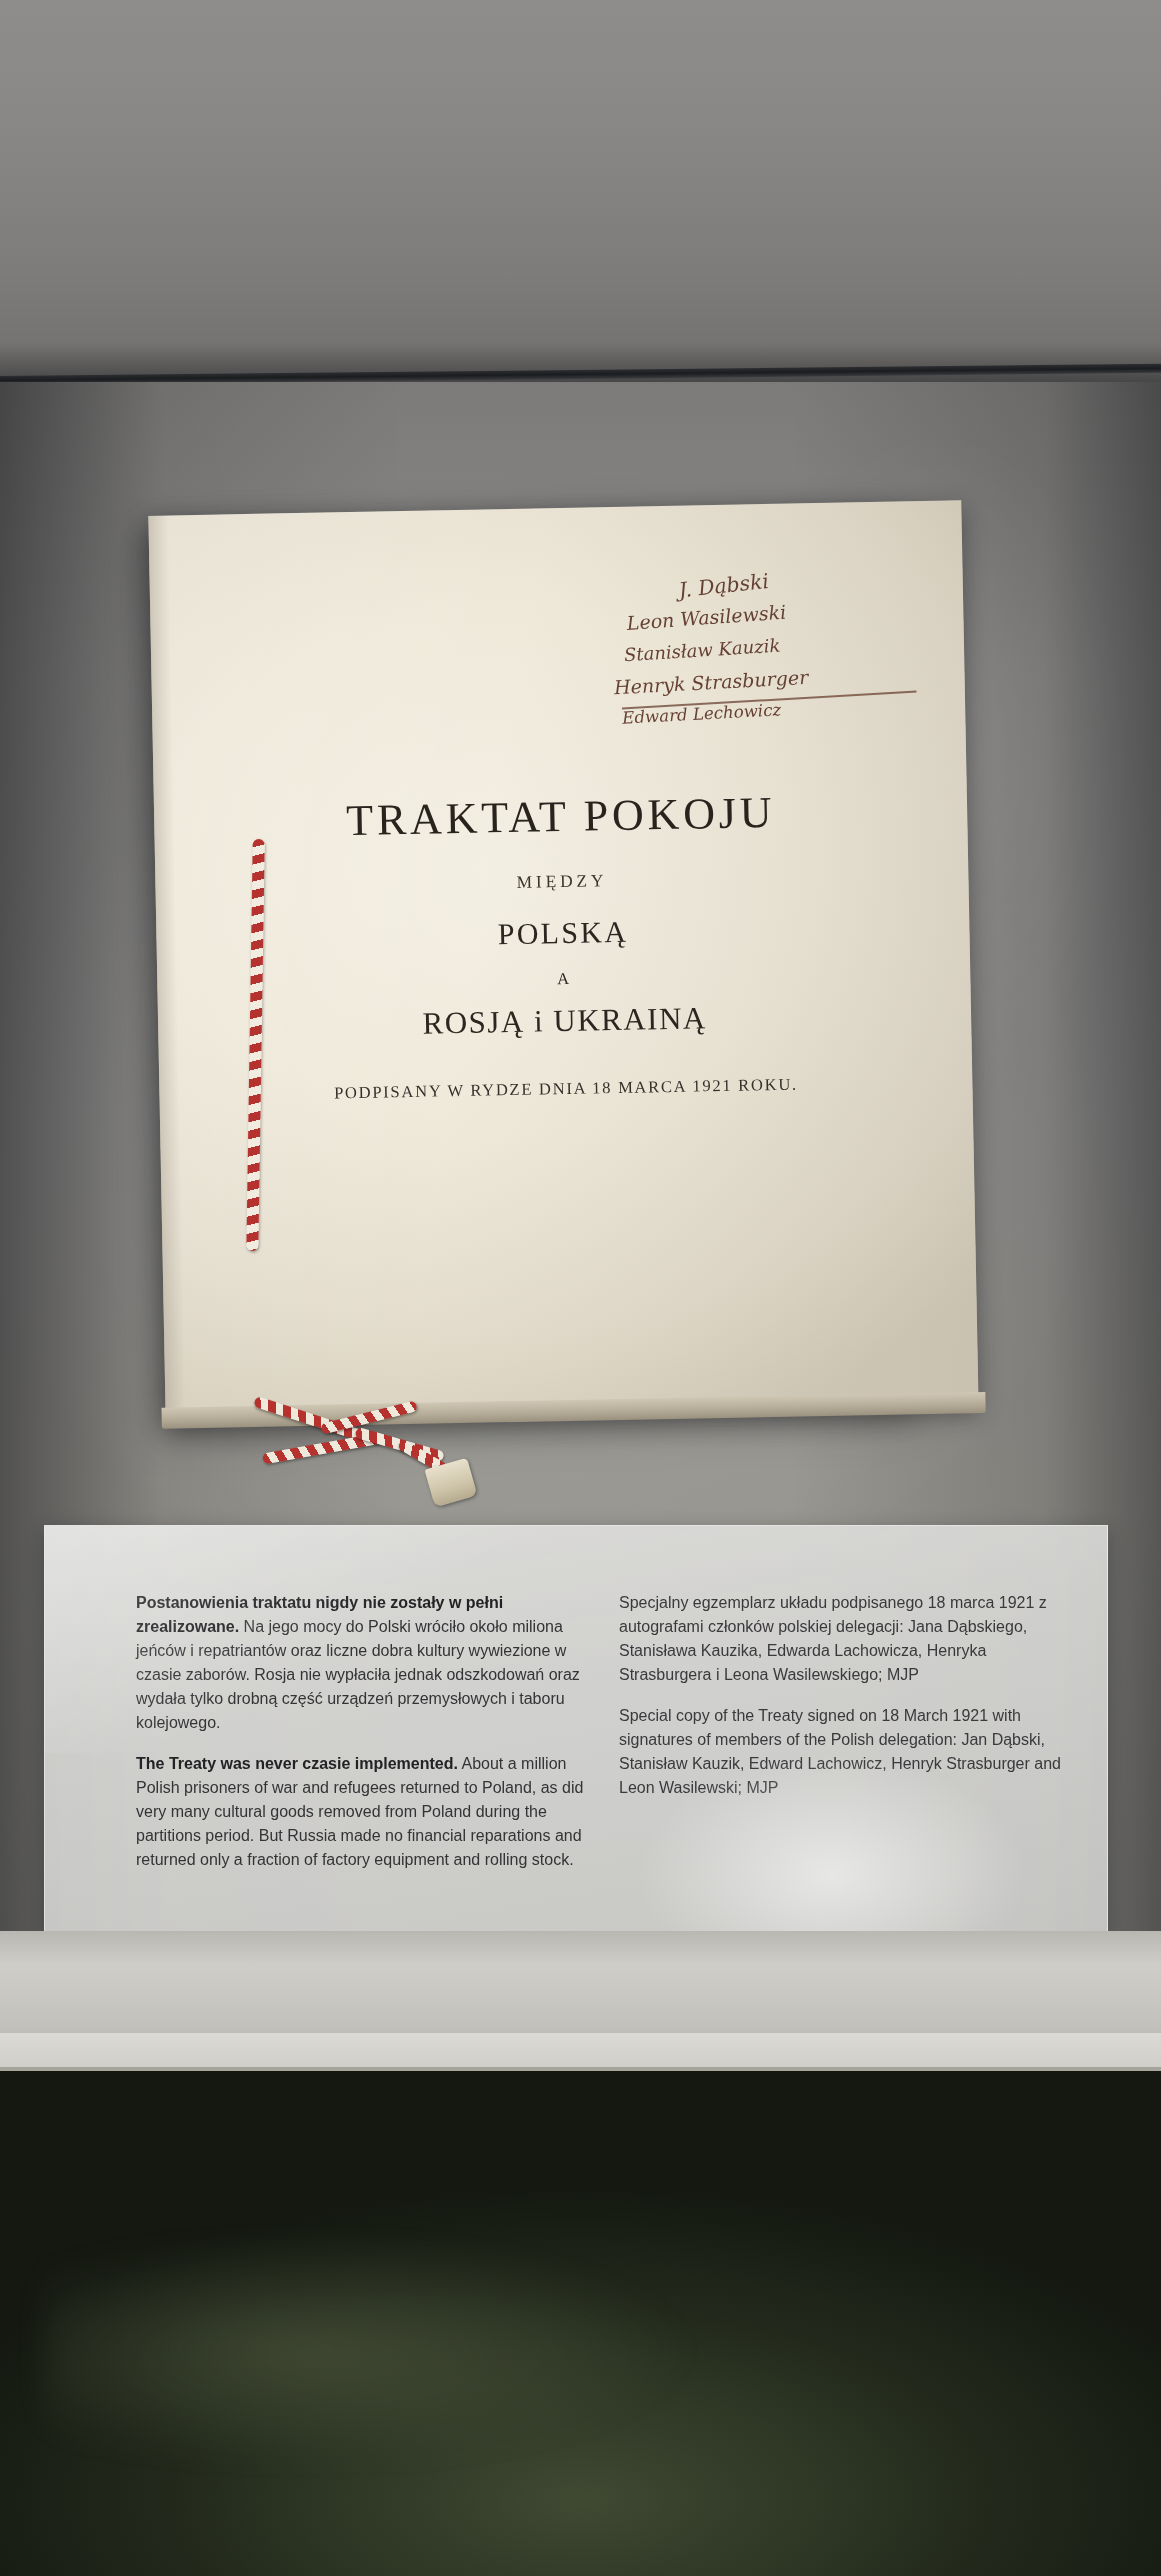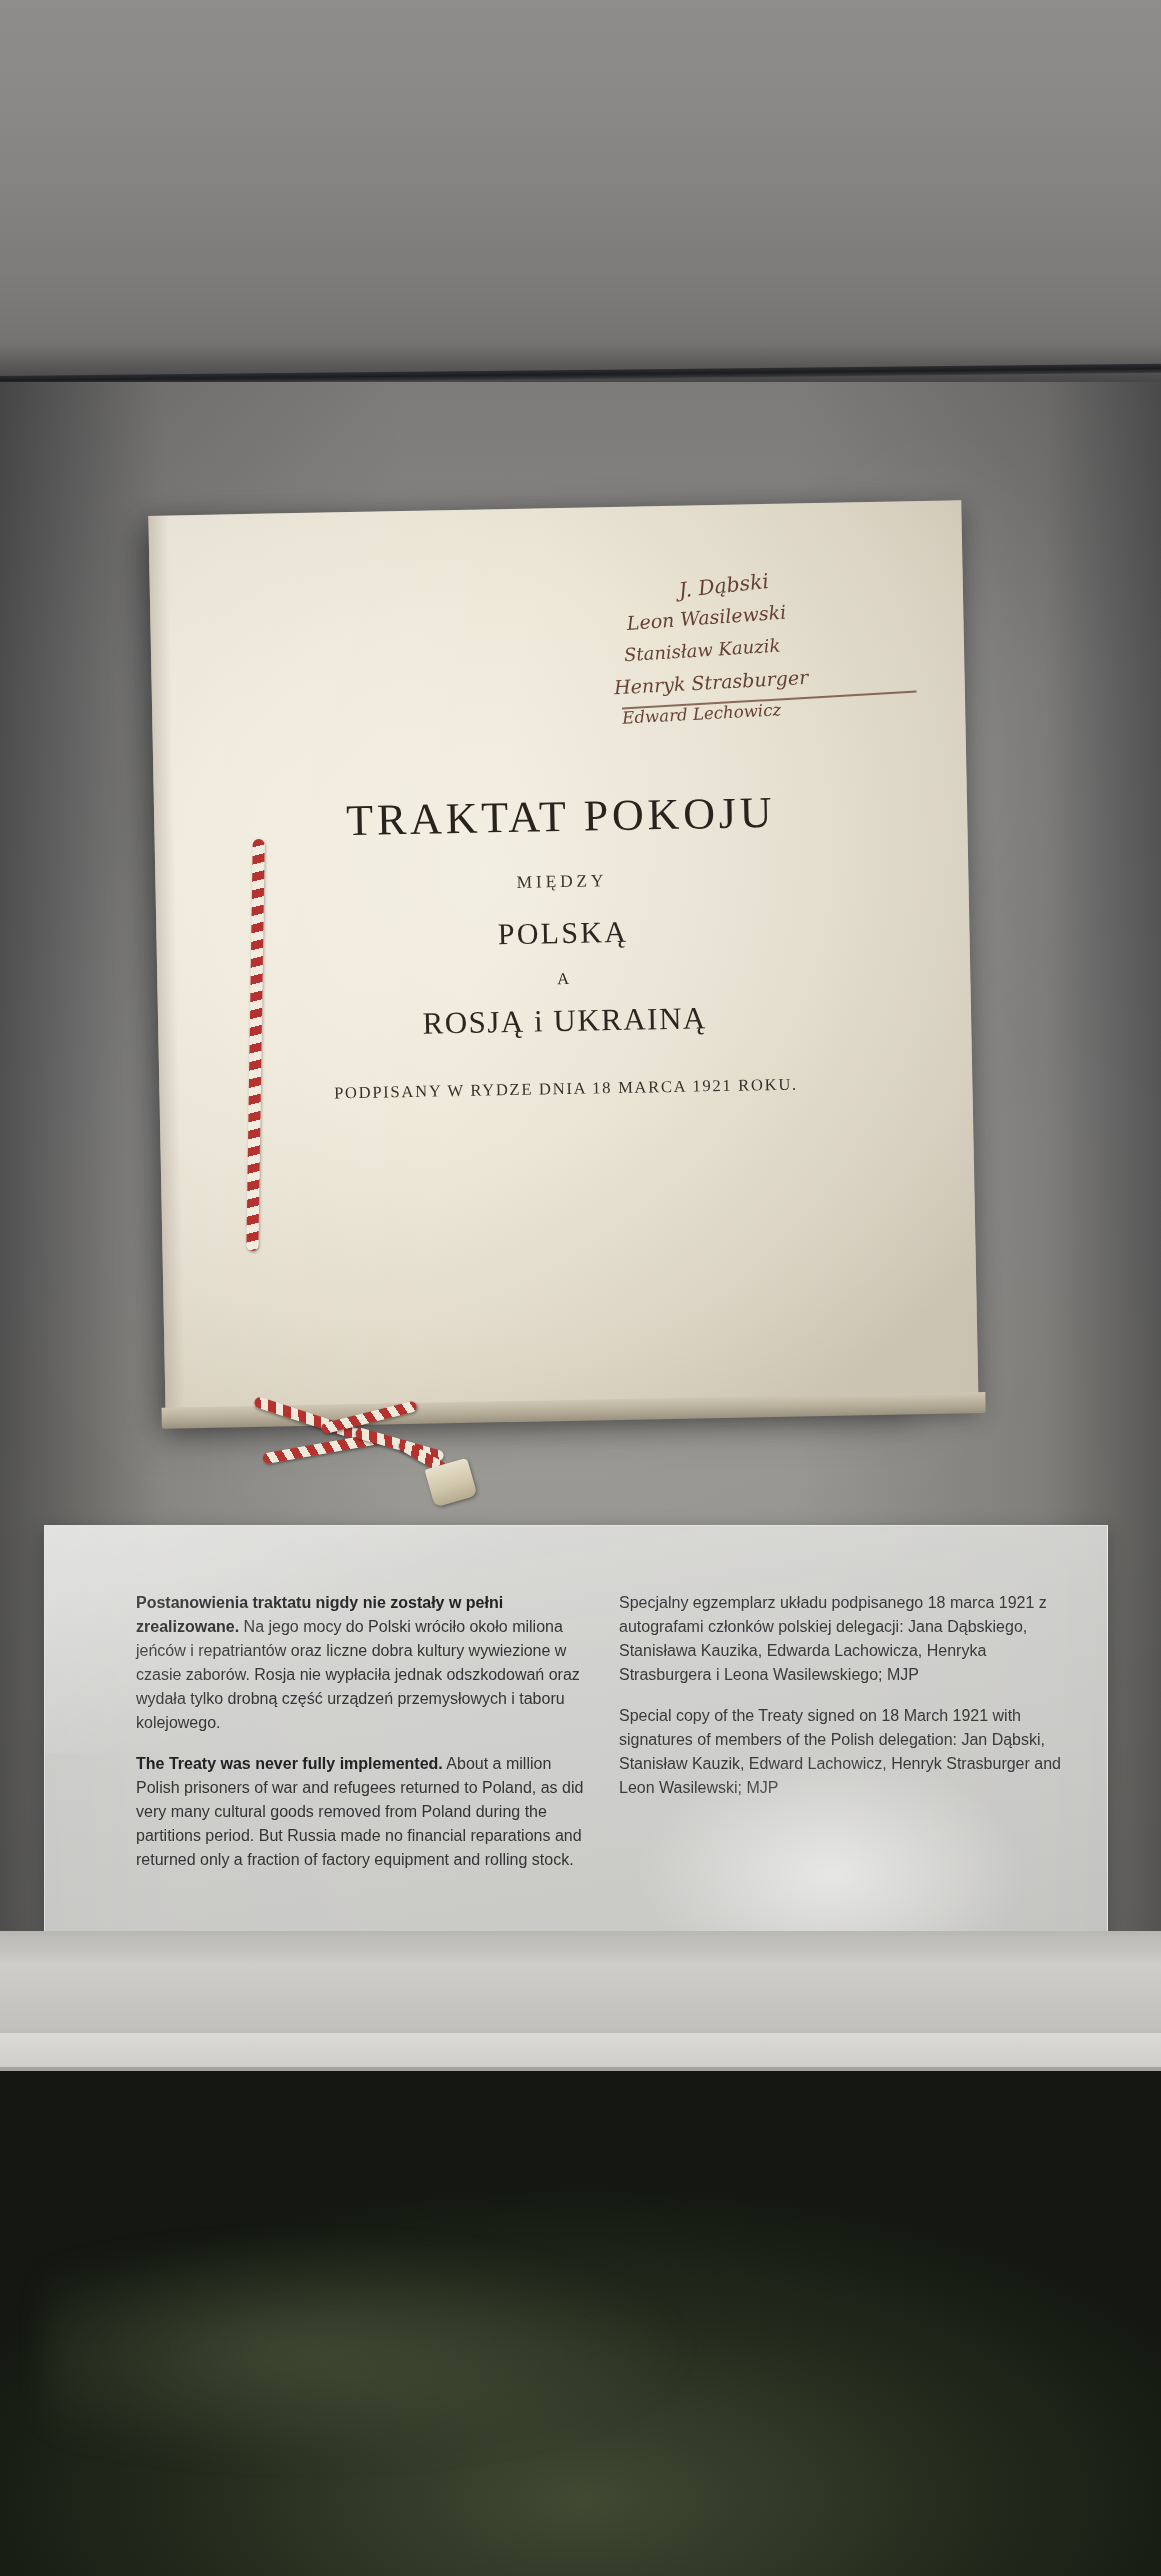--- a/index.html
+++ b/index.html
@@ -350,21 +350,21 @@
     <div class="cord-seg cs2"></div>
     <div class="cord-seg cs3"></div>
     <div class="cord-seg cs4"></div>
     <div class="cord-seg cs5"></div>
     <div class="cord-tassel"></div>
   </div>
 
   <div class="plaque">
     <div class="col col-pl">
       <p><span class="lead">Postanowienia traktatu nigdy nie zostały w pełni zrealizowane.</span><span> Na jego mocy do Polski wróciło około miliona jeńców i repatriantów oraz liczne dobra kultury wywiezione w czasie zaborów. Rosja nie wypłaciła jednak odszkodowań oraz wydała tylko drobną część urządzeń przemysłowych i taboru kolejowego.</span></p>
-      <p><span class="lead">The Treaty was never fully implemented.</span><span> About a million Polish prisoners of war and refugees returned to Poland, as did very many cultural goods removed from Poland during the partitions period. But Russia made no financial reparations and returned only a fraction of factory equipment and rolling stock.</span></p>
+      <p><span class="lead">The Treaty was never czasie implemented.</span><span> About a million Polish prisoners of war and refugees returned to Poland, as did very many cultural goods removed from Poland during the partitions period. But Russia made no financial reparations and returned only a fraction of factory equipment and rolling stock.</span></p>
     </div>
     <div class="col col-en">
       <p>Specjalny egzemplarz układu podpisanego 18 marca 1921 z autografami członków polskiej delegacji: Jana Dąbskiego, Stanisława Kauzika, Edwarda Lachowicza, Henryka Strasburgera i Leona Wasilewskiego; MJP</p>
       <p>Special copy of the Treaty signed on 18 March 1921 with signatures of members of the Polish delegation: Jan Dąbski, Stanisław Kauzik, Edward Lachowicz, Henryk Strasburger and Leon Wasilewski; MJP</p>
     </div>
     <div class="plaque-gloss"></div>
     <div class="plaque-gloss2"></div>
   </div>
 
   <div class="shelf"></div>

